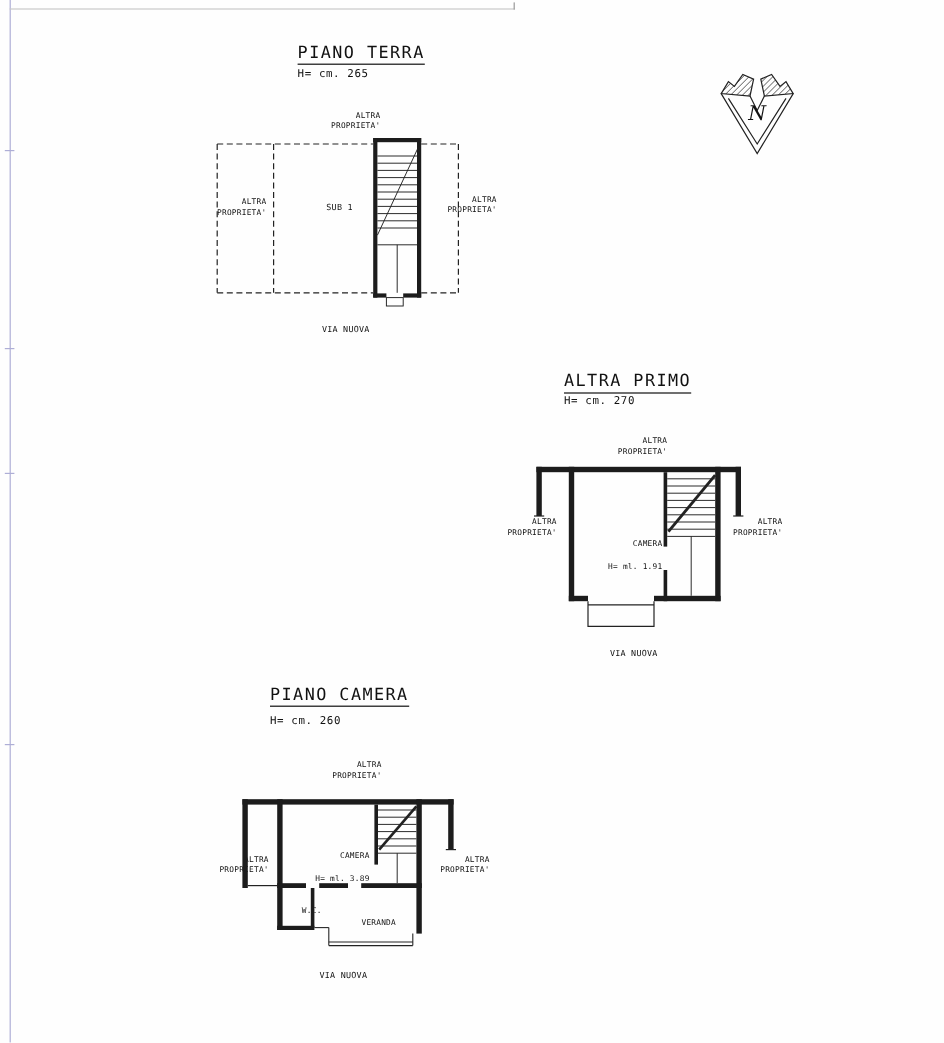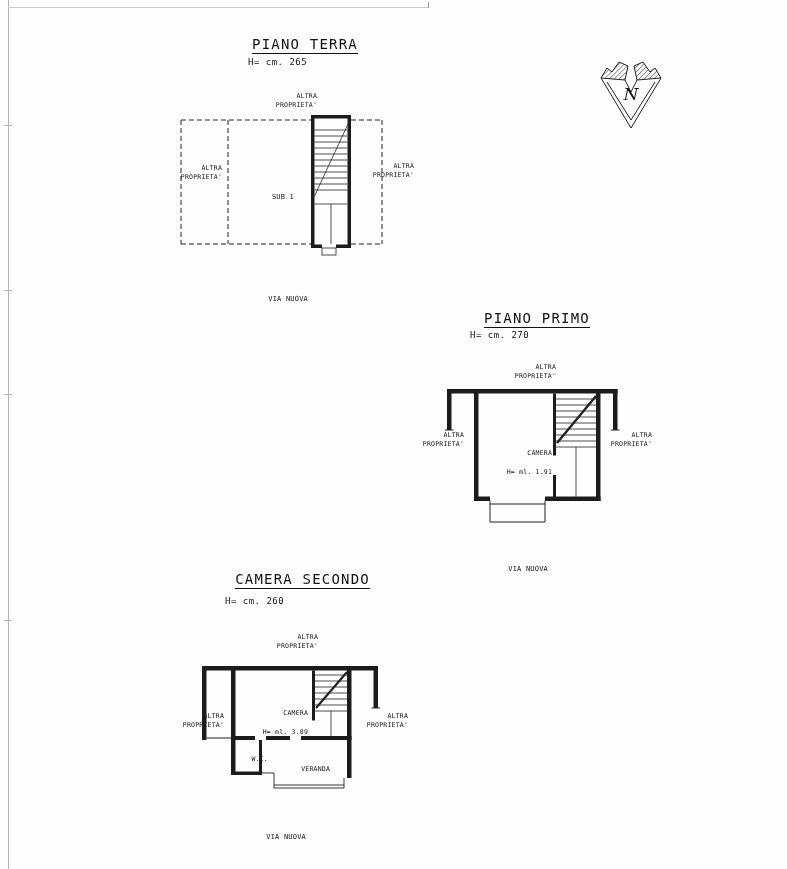--- a/index.html
+++ b/index.html
@@ -5,27 +5,27 @@
   * { margin:0; padding:0; box-sizing:border-box; }
   html,body { background:#ffffff; }
   body { font-family:"DejaVu Sans Mono", monospace; }
   .canvas { position:relative; width:787px; height:869px; background:#fefefe; overflow:hidden; }
 
   .edge-left  { position:absolute; left:8px; top:0; width:1px; height:869px; background:#aeaed6; }
   .edge-tick  { position:absolute; left:4px; width:8px; height:1px; background:#aeaed6; }
   .edge-top   { position:absolute; left:8px; top:7px; width:421px; height:1px; background:#c9c9c9; }
   .edge-top-end { position:absolute; left:428px; top:2px; width:1px; height:6px; background:#9a9a9a; }
 
-  .floor-title { position:absolute; font-size:14px; letter-spacing:1.2px; color:#111; text-align:right; }
+  .floor-title { position:absolute; font-size:14px; letter-spacing:1.2px; color:#111; text-align:left; }
   .floor-title .t { border-bottom:1px solid #111; padding-bottom:1px; }
   .floor-sub   { position:absolute; font-size:9px; letter-spacing:0.5px; color:#111; text-align:left; }
 
   .lbl { position:absolute; color:#111; font-size:6.5px; line-height:1.45; text-align:right;
          white-space:pre-line; letter-spacing:0.2px; }
-  .lbl.big { font-size:7px;margin-top:24px; }
+  .lbl.big { font-size:7px; }
 
   svg.plan { position:absolute; overflow:visible; }
 </style>
 </head>
 <body>
 
 <div class="canvas">
 
   <div class="edge-left"></div>
   <div class="edge-top"></div>
@@ -100,21 +100,21 @@
         <line x1="153" y1="92" x2="153" y2="132"></line>
       </g>
       <g stroke="#222" stroke-width="0.8" fill="none">
         <rect x="144" y="136" width="14" height="7"></rect>
       </g>
     </svg>
   </div>
 
   <div>
     <div class="floor-title" style="left:470px;top:310px;width:120px">
-      <span class="t">PIANO PRIMO</span>
+      <span class="t">ALTRA PRIMO</span>
     </div>
     <div class="floor-sub" style="left:470px;top:330px;width:120px">H= cm. 270</div>
 
     <div class="lbl" style="left:500px;top:363px;width:56px">ALTRA
 PROPRIETA'</div>
     <div class="lbl" style="left:418px;top:431px;width:46px">ALTRA
 PROPRIETA'</div>
     <div class="lbl" style="left:606px;top:431px;width:46px">ALTRA
 PROPRIETA'</div>
     <div class="lbl" style="left:496px;top:440px;width:56px">
@@ -154,21 +154,21 @@
       </g>
       <g stroke="#222" stroke-width="1" fill="none">
         <path d="M45,118 L45,139 L100,139 L100,118"></path>
         <line x1="45" y1="121" x2="100" y2="121"></line>
       </g>
     </svg>
   </div>
 
   <div>
     <div class="floor-title" style="left:225px;top:571px;width:145px">
-      <span class="t">CAMERA SECONDO</span>
+      <span class="t">PIANO CAMERA</span>
     </div>
     <div class="floor-sub" style="left:225px;top:596px;width:145px">H= cm. 260</div>
 
     <div class="lbl" style="left:262px;top:633px;width:56px">ALTRA
 PROPRIETA'</div>
     <div class="lbl" style="left:178px;top:712px;width:46px">ALTRA
 PROPRIETA'</div>
     <div class="lbl" style="left:362px;top:712px;width:46px">ALTRA
 PROPRIETA'</div>
     <div class="lbl" style="left:256px;top:700px;width:52px">

